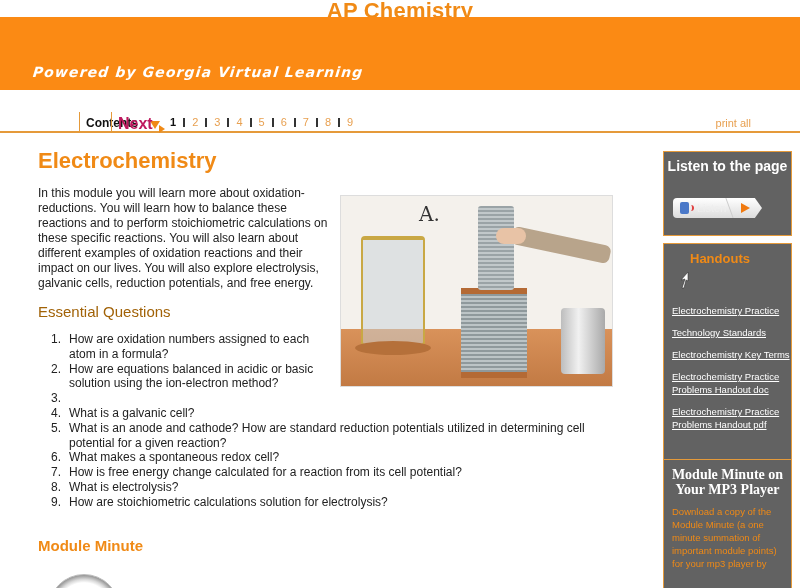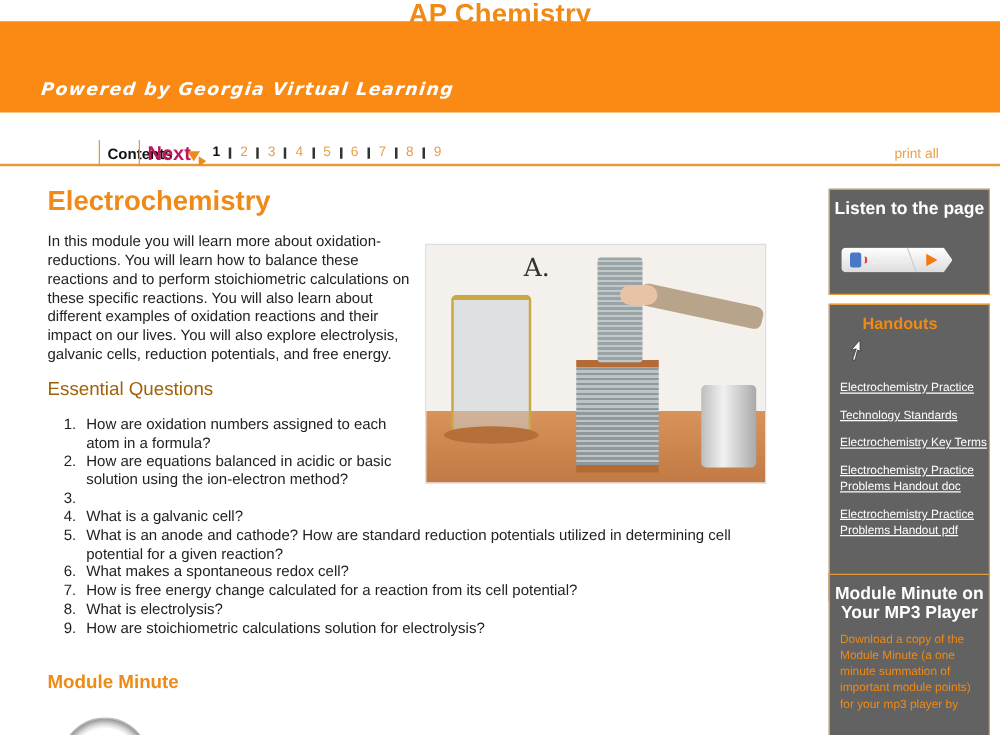--- a/index.html
+++ b/index.html
@@ -127,21 +127,21 @@
     .listen-btn .chev { position: absolute; left: 56px; top: 0; width: 1px; height: 20px; background: #ccc; transform: skewX(20deg); }
     .listen-btn .play { position: absolute; left: 68px; top: 5px; width: 0; height: 0; border-top: 5px solid transparent; border-bottom: 5px solid transparent; border-left: 9px solid #f07a10; }
 
     .box-handouts { top: 92px; height: 238px; }
     .box-handouts .sb-title { position: absolute; left: 26px; top: 7px; font-size: 13px; font-weight: bold; color: #f08a16; }
     .cursor-icon { position: absolute; left: 14px; top: 26px; width: 14px; height: 20px; }
     .handout-links { position: absolute; left: 8px; top: 60px; width: 118px; list-style: none; }
     .handout-links li { font-size: 9.5px; line-height: 13px; color: #fff; text-decoration: underline; margin-bottom: 9px; cursor: pointer; }
 
     .box-mp3 { top: 308px; height: 140px; }
-    .box-mp3 .sb-title { text-align: center; font-size: 14px; font-weight: bold; line-height: 15px; margin-top: 7px; }
+    .box-mp3 .sb-title { text-align: center; font-size: 14px; font-weight: bold; line-height: 15px; margin-top: 7px; font-family: Liberation Serif, serif; }
     .box-mp3 .desc { margin: 8px 8px 0 8px; font-size: 9.5px; line-height: 13px; color: #f08a16; }
   </style>
 </head>
 <body>
 
 <div class="site-title">AP Chemistry</div>
 <div class="banner">
   <div class="banner-tagline">Powered by Georgia Virtual Learning</div>
 </div>
 

